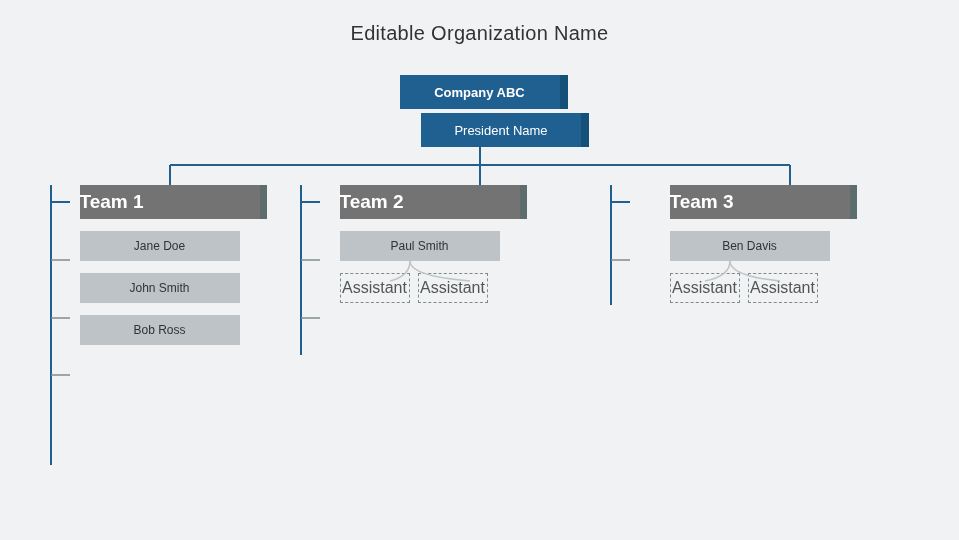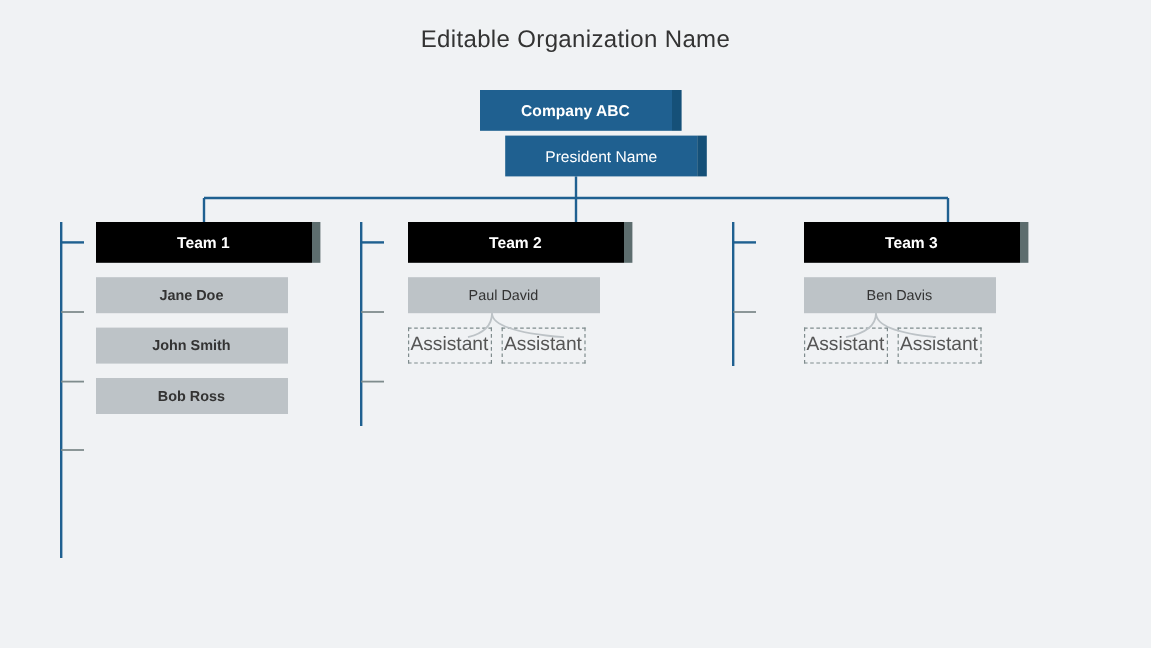--- a/index.html
+++ b/index.html
@@ -84,28 +84,27 @@
       position: absolute;
       right: -8px;
       top: 0;
       width: 8px;
       height: 34px;
       background: #155078;
     }
 
     
     .box-team {
-      background: #000000;
+      background: #737373;
       color: #fff;
-      font-size: 13px;
+      font-size: 19px;
       font-weight: 600;
       height: 34px;
       display: flex;
       align-items: center;
-      justify-content: center;
       position: relative;
     }
 
     .box-team-1 { width: 180px; margin-left: 20px; }
     .box-team-2 { width: 180px; margin-left: 30px; }
     .box-team-3 { width: 180px; margin-left: 40px; }
 
     
     .box-team::after {
       content: '';
@@ -123,21 +122,21 @@
       color: #333;
       font-size: 12px;
       height: 30px;
       display: flex;
       align-items: center;
       justify-content: center;
       margin-top: 12px;
       position: relative;
     }
 
-    .box-member-1 { width: 160px; margin-left: 20px; font-weight: bold; }
+    .box-member-1 { width: 160px; margin-left: 20px; }
     .box-member-2 { width: 160px; margin-left: 30px; }
     .box-member-3 { width: 160px; margin-left: 40px; }
 
     
     .box-assistant {
       background: transparent;
       border: 1.5px dashed #7f8c8d;
       color: #555;
       font-size: 16px;
       height: 30px;
@@ -229,21 +228,21 @@
         <line x1="1" y1="0" x2="1" y2="170" stroke="#1f6090" stroke-width="2"></line>
         <line x1="1" y1="17" x2="20" y2="17" stroke="#1f6090" stroke-width="2"></line>
         <line x1="1" y1="75" x2="20" y2="75" stroke="#7f8c8d" stroke-width="1.5"></line>
         <line x1="1" y1="133" x2="20" y2="133" stroke="#7f8c8d" stroke-width="1.5"></line>
       </svg>
 
       <div class="box-team box-team-2">
         <span>Team 2</span>
       </div>
       <div class="box-member box-member-2">
-        <span>Paul David</span>
+        <span>Paul Smith</span>
       </div>
 
       <div style="position:relative; margin-left:30px; margin-top:12px;">
         <svg style="position:absolute;top:-12px;left:40px;overflow:visible;pointer-events:none;" width="150" height="20">
 
           <path d="M 30 0 Q 30 15 10 20" stroke="#bdc3c7" stroke-width="1.5" fill="none"></path>
           <path d="M 30 0 Q 30 15 90 20" stroke="#bdc3c7" stroke-width="1.5" fill="none"></path>
 
           <line x1="30" y1="0" x2="30" y2="0" stroke="#bdc3c7" stroke-width="1.5"></line>
         </svg>

